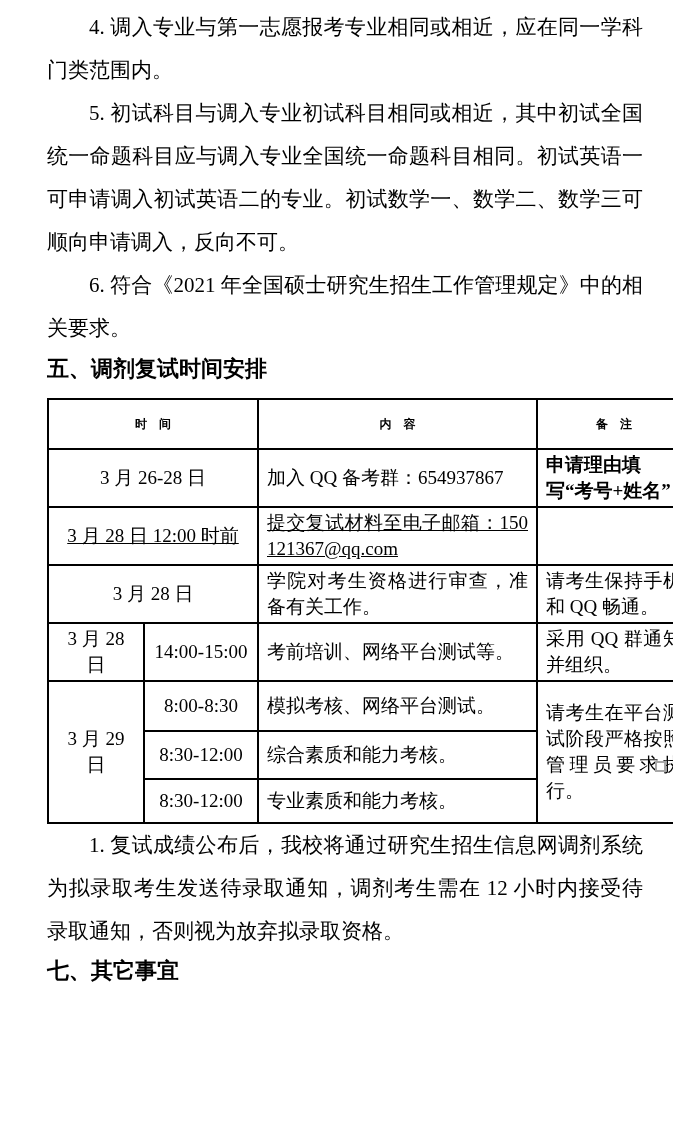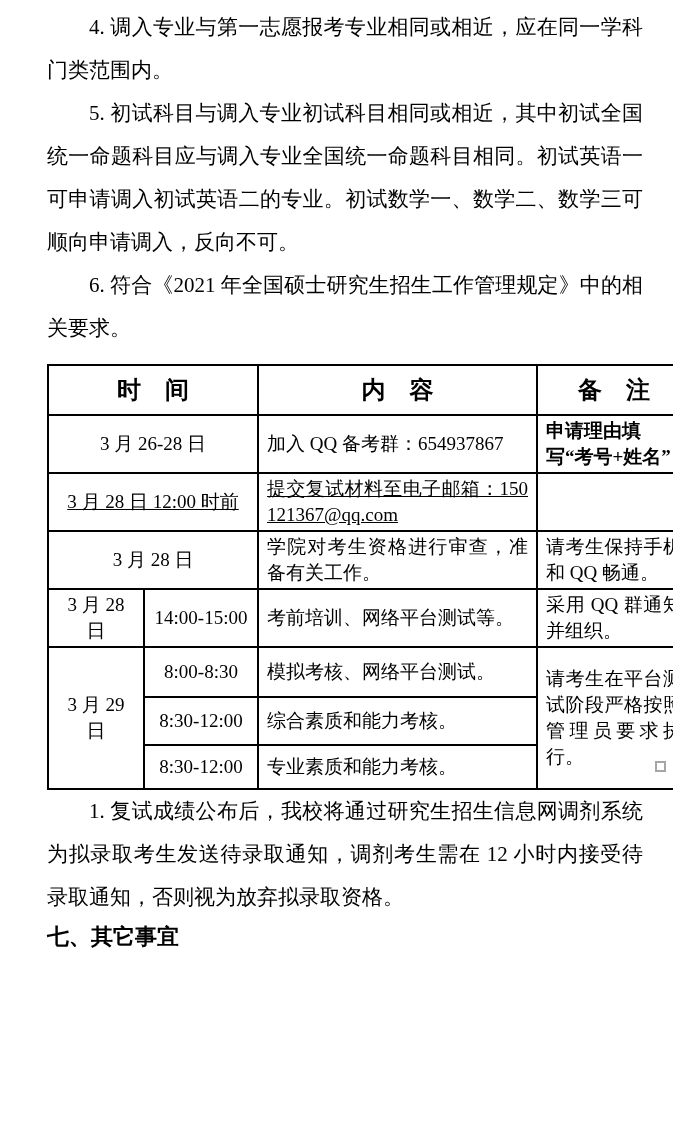--- a/index.html
+++ b/index.html
@@ -43,21 +43,21 @@
     border: 2px solid #000000;
     font-size: 19px;
     line-height: 26px;
     padding: 2px 8px;
     vertical-align: middle;
     word-break: break-all;
     overflow: hidden;
   }
   td.c { text-align: center; border-radius: 14px; }
   td.j { text-align: justify; }
-  tr.hdr td { font-weight: bold; font-size: 24px; text-align: center; }
+  tr.hdr td { font-weight: bold; font-size: 12px; text-align: center; }
   .rh50 { height: 50px; } .rh48 { height: 48px; } .rh49 { height: 49px; text-decoration: underline; }
   .rh45 { height: 45px; } .rh44 { height: 44px; }
 
   .caret {
     display: inline-block;
     width: 2px;
     height: 23px;
     background: #000000;
     vertical-align: text-bottom;
     margin: 0 1px;
@@ -78,20 +78,21 @@
 
 <div id="page">
   <div class="doc">
 
     <p class="para">4. 调入专业与第一志愿报考专业相同或相近，应在同一学科门类范围内。</p>
 
     <p class="para">5. 初试科目与调入专业初试科目相同或相近，其中初试全国统一命题科目应与调入专业全国统一命题科目相同。初试英语一可申请调入初试英语二的专业。初试数学一、数学二、数学三可顺向申请调入，反向不可。</p>
 
     <p class="para">6. 符合《2021 年全国硕士研究生招生工作管理规定》中的相关要求。</p>
 
+    <h3 class="h-sec">五、调剂复试时间安排</h3>
 
     <table class="schedule">
       <colgroup>
         <col style="width:96px">
           <col style="width:114px">
         <col style="width:279px">
           <col style="width:154px">
       </colgroup>
       <tbody>
         <tr class="hdr rh50">

